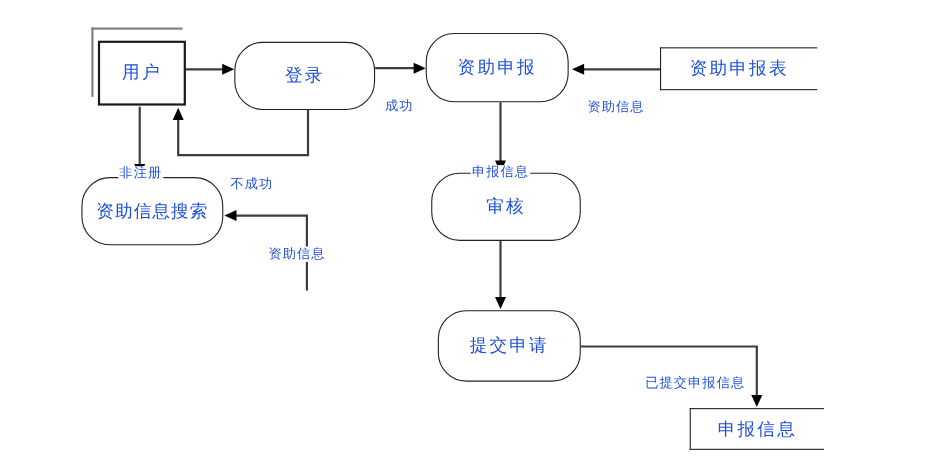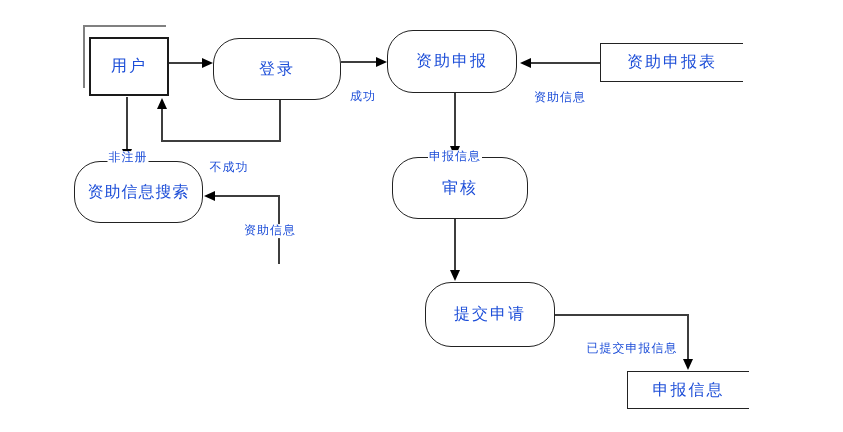--- a/index.html
+++ b/index.html
@@ -112,21 +112,21 @@
 
   <div class="node process" style="left:74px; top:161px; width:129px; height:62px; letter-spacing:1px;">
     <span>资助信息搜索</span>
   </div>
 
 
   <div class="node process" style="left:392px; top:157px; width:136px; height:62px;font-family:Liberation Mono, monospace;">
     <span>审核</span>
   </div>
 
-  <div class="node process" style="left:398px; top:282px; width:130px; height:65px;margin-left:27px;">
+  <div class="node process" style="left:398px; top:282px; width:130px; height:65px;">
     <span>提交申请</span>
   </div>
 
   <div class="node store" style="left:627px; top:371px; width:122px; height:38px;align-items:center;">
     <span>申报信息</span>
   </div>
 
   <span class="edge-label" style="left:363px; top:62px;">成功</span>
 
   <span class="edge-label" style="left:560px; top:63px;">资助信息</span>

